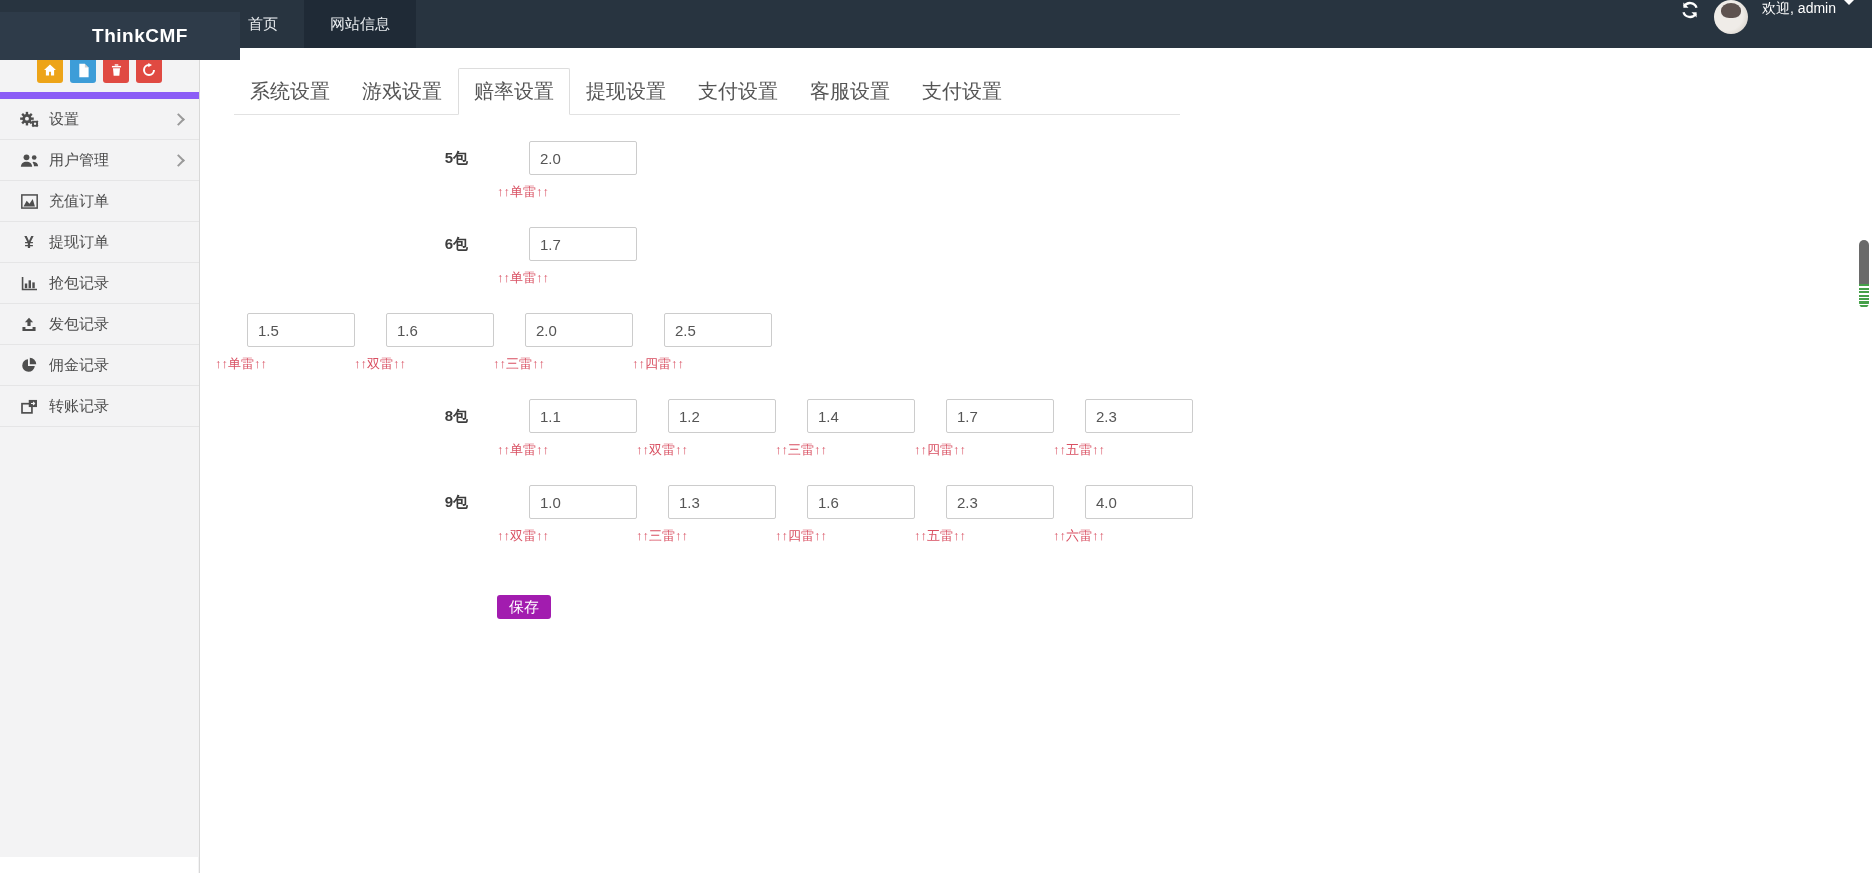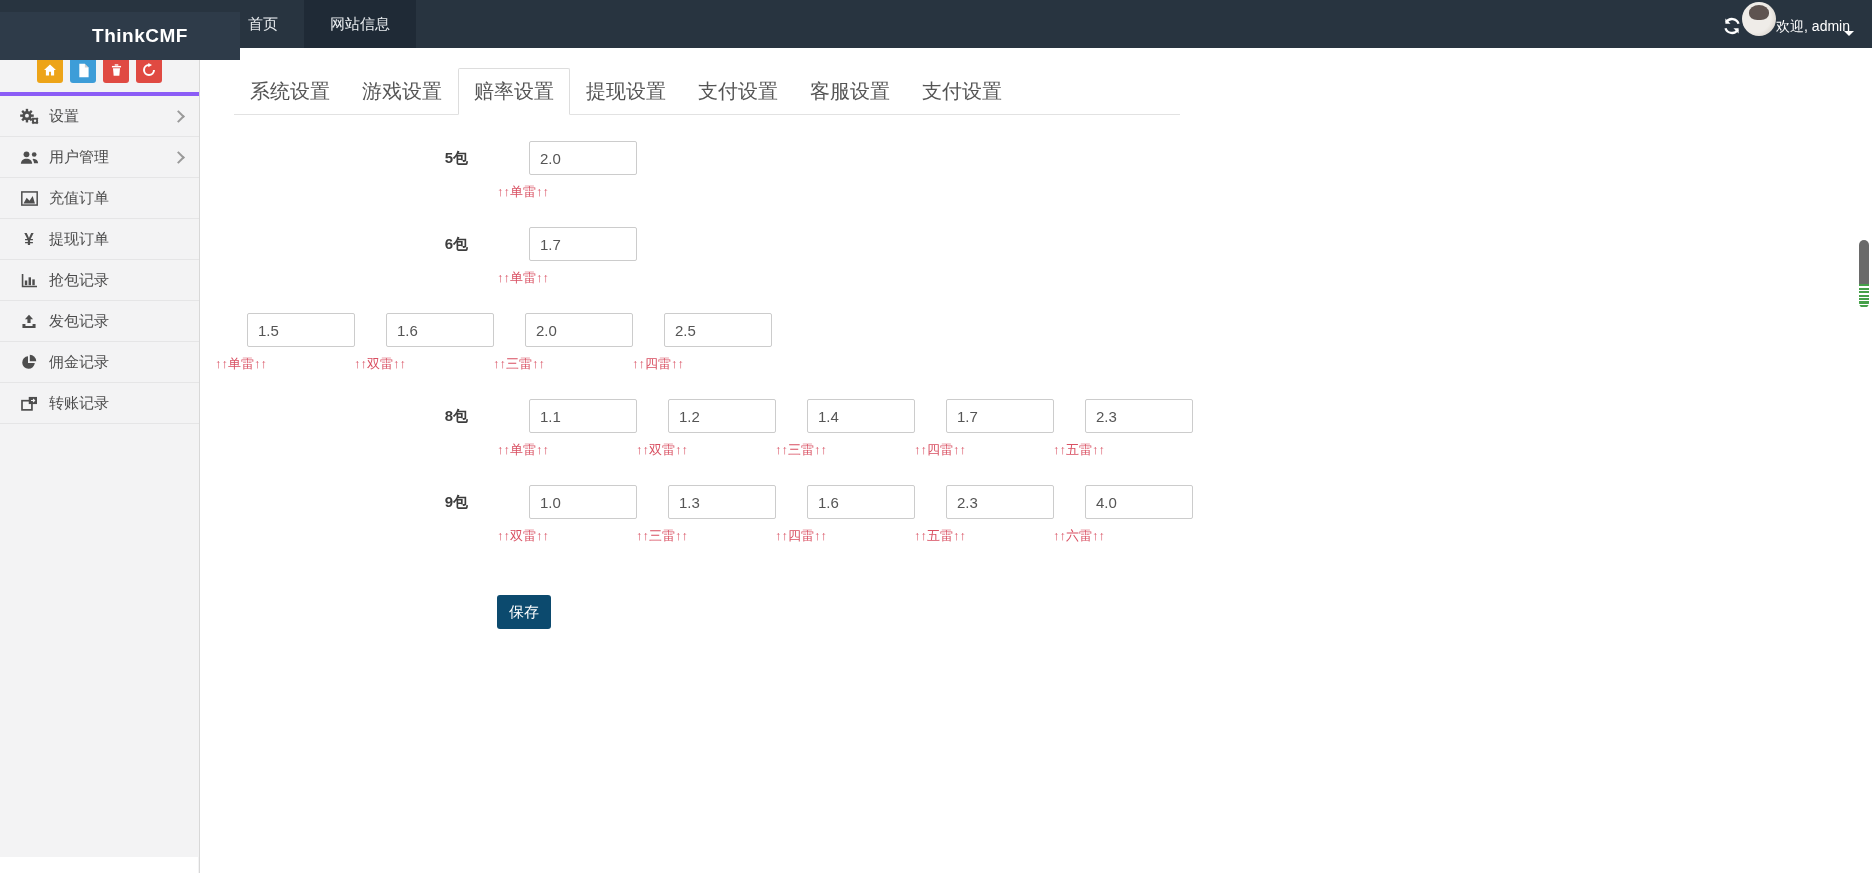--- a/index.html
+++ b/index.html
@@ -8,33 +8,33 @@
     font-family:"Liberation Sans","DejaVu Sans",sans-serif;
     background:#ffffff;
   }
   
   .navbar{position:absolute;left:0;top:0;width:1872px;height:48px;background:#283440;z-index:30;}
   .brand{position:absolute;left:0;top:12px;width:200px;height:48px;line-height:48px;text-align:center;
     color:#ffffff;font-size:19px;font-weight:bold;background:#2e3b49;letter-spacing:.5px;cursor:pointer;padding-left:40px;}
   .nav-items{position:absolute;left:200px;top:0;height:48px;display:flex;}
   .nav-item{height:48px;line-height:48px;padding:0 26px;margin-left:22px;color:#e8ecef;font-size:15px;cursor:pointer;}
   .nav-item.active{background:#1f2a36;margin-left:0;}
-  .nav-right{position:absolute;right:18px;top:0;height:36px;display:flex;align-items:flex-end;}
+  .nav-right{position:absolute;right:18px;top:0;height:36px;display:flex;align-items:flex-start;gap:14px;}
   .refresh-btn{width:20px;height:20px;display:flex;align-items:center;justify-content:center;cursor:pointer;}
   .avatar{width:34px;height:34px;border-radius:50%;background:radial-gradient(circle at 40% 45%, #efece8 0 55%, #d6d0c8 85%, #c2bbb0 100%);
     position:relative;overflow:hidden;cursor:pointer;}
   .avatar-hair{position:absolute;left:7px;top:3px;width:20px;height:15px;background:#5e5350;border-radius:55% 55% 45% 45%;}
   .welcome{color:#ffffff;font-size:14px;cursor:pointer;}
   .caret{width:0;height:0;border-left:5px solid transparent;border-right:5px solid transparent;border-top:5px solid #ffffff;margin-left:-6px;}
   
   .sidebar{position:absolute;left:0;top:48px;width:200px;height:825px;background:#f3f3f4;
     border-right:1px solid #d8d8d8;box-sizing:border-box;}
   .quick{padding:9px 0 9px 37px;display:flex;gap:7px;}
   .quick-btn{width:26px;height:26px;border-radius:3px;display:flex;align-items:center;justify-content:center;cursor:pointer;border:none;padding:0;}
-  .side-menu{list-style:none;margin:0;padding:0;border-top:4px solid #8b5cf6;}
+  .side-menu{list-style:none;margin:0;padding:0;border-top:7px solid #8b5cf6;}
   .side-item{height:40px;display:flex;align-items:center;padding-left:18px;border-bottom:1px solid #e5e5e6;
     color:#4c4c4c;font-size:15px;cursor:pointer;}
   .side-icon{width:22px;margin-right:9px;display:flex;align-items:center;justify-content:center;color:#4e4e4e;}
   .yen-glyph{font-size:17px;font-weight:bold;color:#4e4e4e;line-height:1;}
   .chev{margin-left:auto;margin-right:16px;width:7px;height:7px;border-top:2px solid #9a9a9a;border-right:2px solid #9a9a9a;
     transform:rotate(45deg);}
   .sidebar-bottom{position:absolute;left:0;bottom:0;width:198px;height:16px;background:#ffffff;}
   
   .main{position:absolute;left:200px;top:48px;width:1672px;height:825px;background:#ffffff;}
   .tabbar{list-style:none;display:flex;margin:20px 0 0 34px;padding:0;width:946px;border-bottom:1px solid #e2e2e2;}
@@ -42,21 +42,21 @@
   .tab.active{background:#ffffff;border-color:#dddddd;border-radius:2px 2px 0 0;border-bottom:1px solid #ffffff;}
   .form{margin-top:26px;}
   .form-row{display:flex;margin-bottom:26px;}
   .row-label{width:268px;padding-right:14px;text-align:right;font-size:15px;font-weight:bold;color:#3d3d3d;
     line-height:34px;flex:0 0 268px;box-sizing:content-box;}
   .fields{display:flex;margin-left:15px;}
   .field{width:108px;margin-right:31px;}
   .field input{width:108px;height:34px;box-sizing:border-box;border:1px solid #cccccc;border-radius:2px;
     padding:5px 10px;font-size:15px;color:#555555;font-family:"Liberation Sans","DejaVu Sans",sans-serif;background:#fff;margin-left:32px;}
   .hint{margin-top:8px;font-size:13px;color:#d95062;white-space:nowrap;}
-  .save-btn{margin:24px 0 0 297px;width:54px;height:34px;background:#0c4a6e;color:#ffffff;border:none;border-radius:3px;
+  .save-btn{margin:24px 0 0 297px;width:54px;height:24px;background:#a21caf;color:#ffffff;border:none;border-radius:3px;
     font-size:15px;cursor:pointer;font-family:Liberation Sans, sans-serif;}
   
   .scrollbar{position:absolute;right:3px;top:240px;width:10px;z-index:40;cursor:pointer;}
   .scroll-thumb{width:10px;height:44px;background:#6a6a6a;border-radius:6px 6px 0 0;}
   .scroll-stripes{width:10px;height:24px;border-radius:0 0 5px 5px;
     background:repeating-linear-gradient(180deg,#45a049 0 2px,#ffffff 2px 3.5px);}
 </style>
 </head>
 <body>
 

